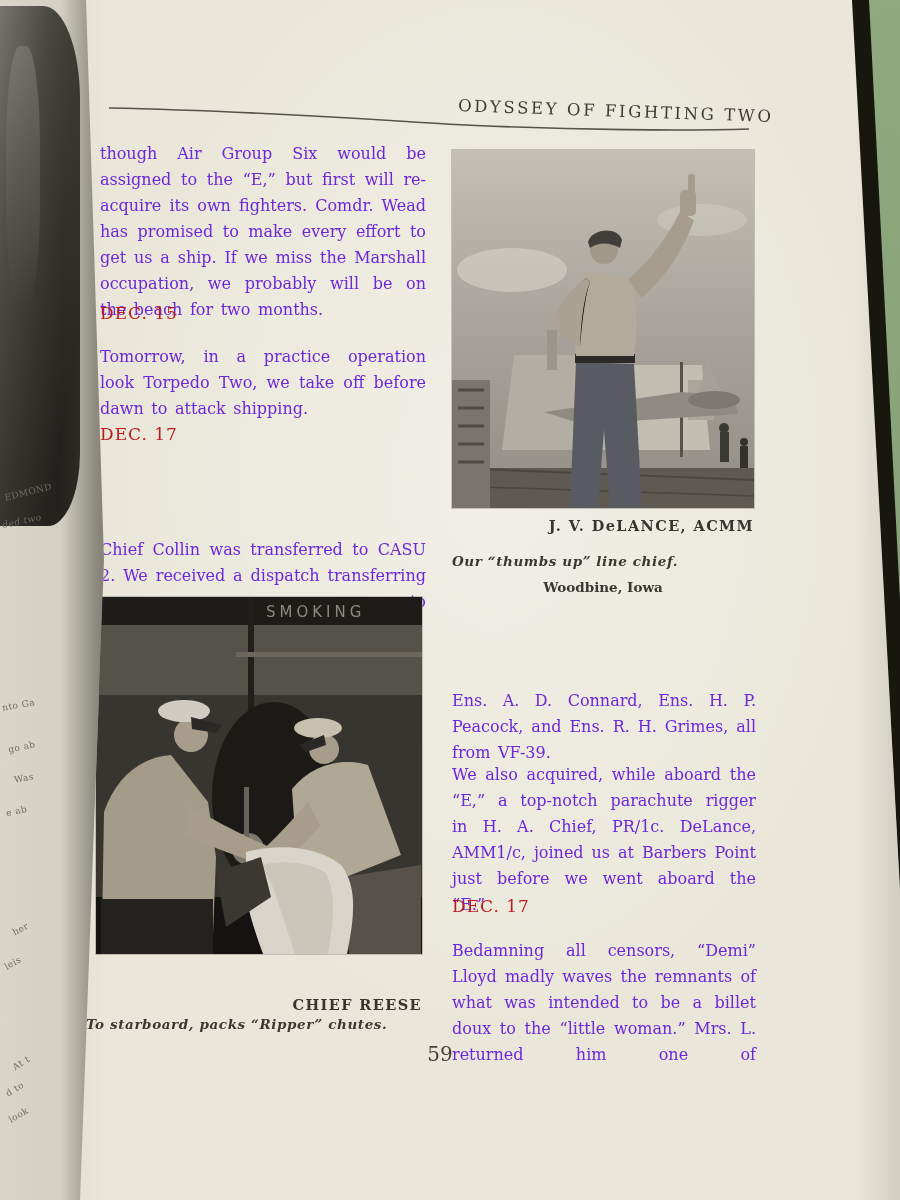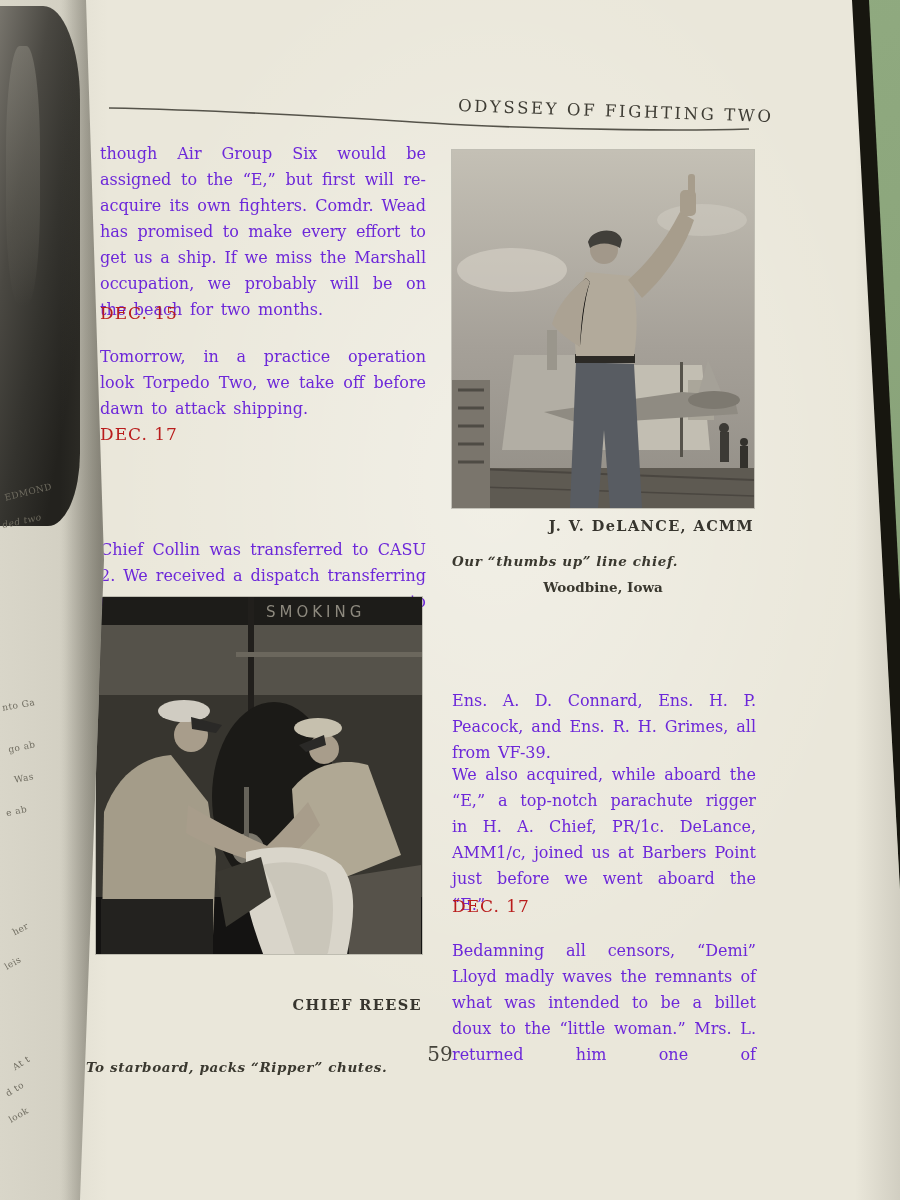--- a/index.html
+++ b/index.html
@@ -112,21 +112,21 @@
         <ellipse cx="222" cy="131" rx="24" ry="10" fill="#c6c0ae"></ellipse>
         <path d="M228,138 L203,148 L210,155 L230,148 Z" fill="#2a2927"></path>
         <path d="M212,205 C 195,225 180,240 168,252 L180,268 C 198,258 212,244 224,228 Z" fill="#a89d8b"></path>
 
         <path d="M150,255 C 190,245 225,252 245,268 C 262,290 258,320 252,352 C 248,372 252,382 262,390 L180,390 C 168,360 156,330 150,300 Z" fill="#d9d5ca"></path>
         <path d="M166,268 C 190,262 214,266 230,276 C 240,296 238,326 232,356 L206,380 C 196,348 184,310 176,288 Z" fill="#c3bfb3" opacity=".7"></path>
         <path d="M120,275 L165,260 L175,300 L130,330 Z" fill="#3a3831"></path>
       </svg>
     </div>
     <div class="cap-name" style="left:96px;top:996px;width:326px;">CHIEF REESE</div>
-    <div class="cap-italic" style="left:86px;top:1016px;width:326px;margin-top:43px;">To starboard, packs “Ripper” chutes.</div>
+    <div class="cap-italic" style="left:86px;top:1016px;width:326px;">To starboard, packs “Ripper” chutes.</div>
 
     <div class="photo-frame" style="left:452px;top:150px;width:302px;height:358px;">
       <svg width="302" height="358" viewBox="0 0 302 358">
         <defs>
           <linearGradient id="sky" x1="0" y1="0" x2="0" y2="1">
             <stop offset="0" stop-color="#c4c0b5"></stop>
             <stop offset=".55" stop-color="#a5a098"></stop>
             <stop offset="1" stop-color="#928e86"></stop>
           </linearGradient>
         </defs>

